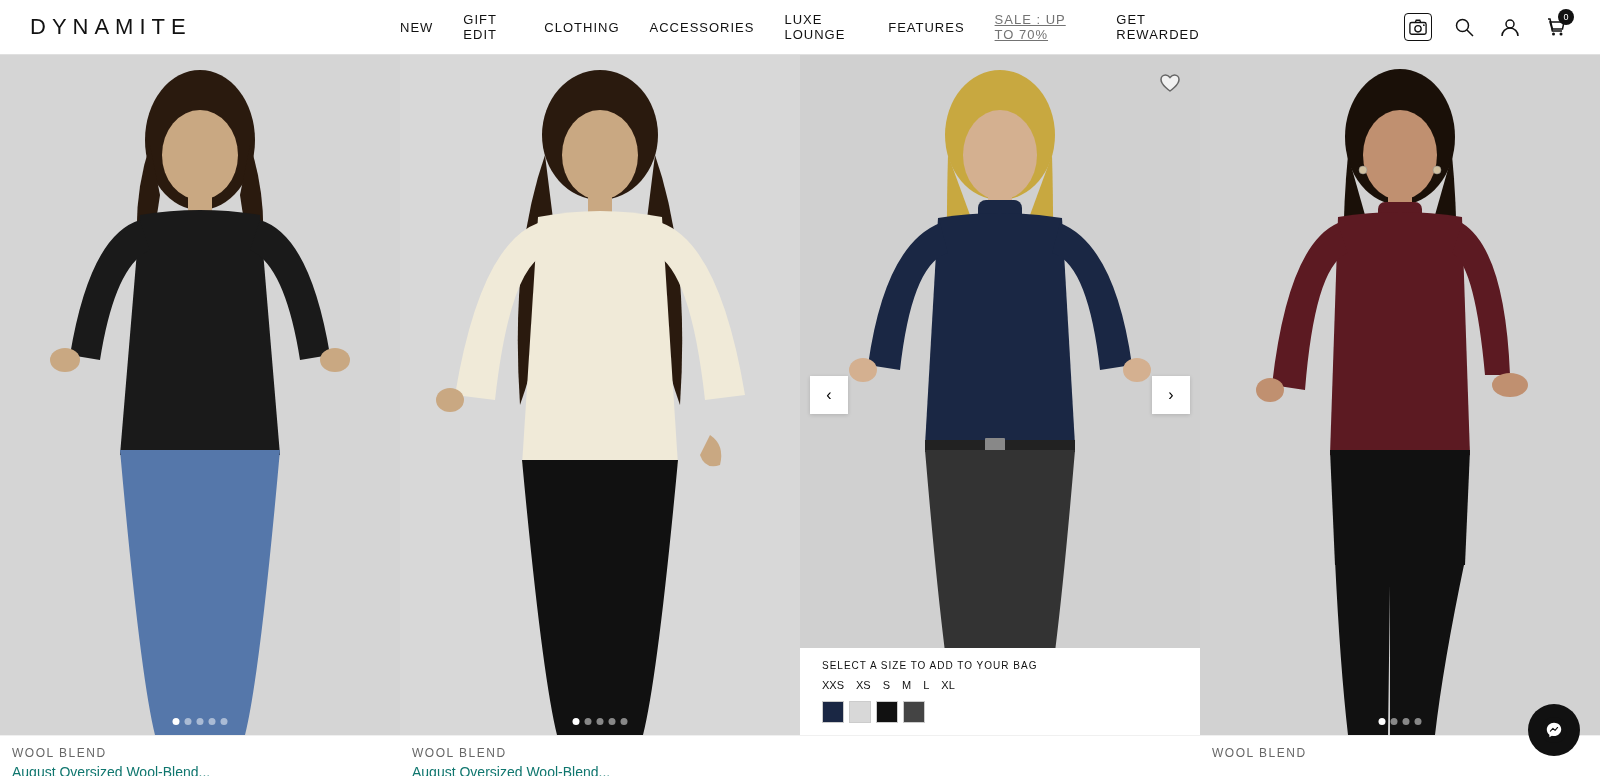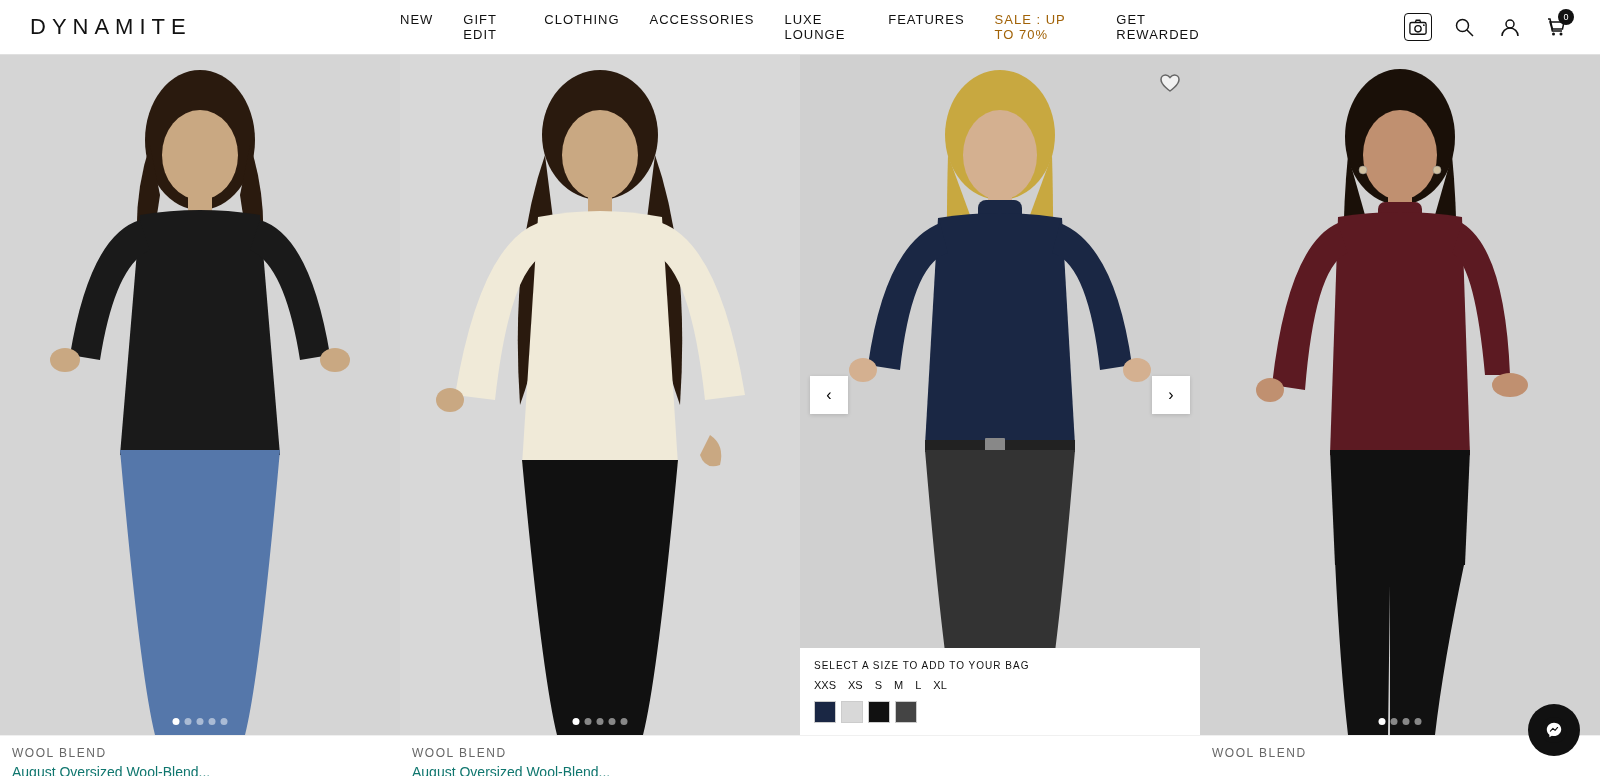--- a/index.html
+++ b/index.html
@@ -16,34 +16,35 @@
       position: relative;
     }
     .logo {
       font-size: 22px;
       font-weight: 300;
       letter-spacing: 6px;
       color: #111;
     }
     nav {
       display: flex;
+      align-items: center;
       gap: 30px;
       position: absolute;
       left: 50%;
       transform: translateX(-50%);
     }
     nav a {
       text-decoration: none;
       color: #111;
       font-size: 13px;
       font-weight: 500;
       letter-spacing: 1px;
       text-transform: uppercase;
     }
-    nav a.sale { color: #a16207; }
+    nav a.sale { color: #737373; text-decoration: underline; }
     .header-icons {
       display: flex;
       align-items: center;
       gap: 18px;
     }
     .header-icon {
       width: 28px;
       height: 28px;
       display: flex;
       align-items: center;
@@ -154,21 +155,21 @@
     }
     .dot.active { background: rgba(255,255,255,1); }
 
     
     .size-overlay {
       position: absolute;
       bottom: 0;
       left: 0;
       right: 0;
       background: #fff;
-      padding: 12px 14px;
+      padding: 12px 22px;
       z-index: 2;
     }
     .size-overlay-label {
       font-size: 10px;
       letter-spacing: 1px;
       text-transform: uppercase;
       color: #111;
       margin-bottom: 6px;
     }
     .size-buttons {

